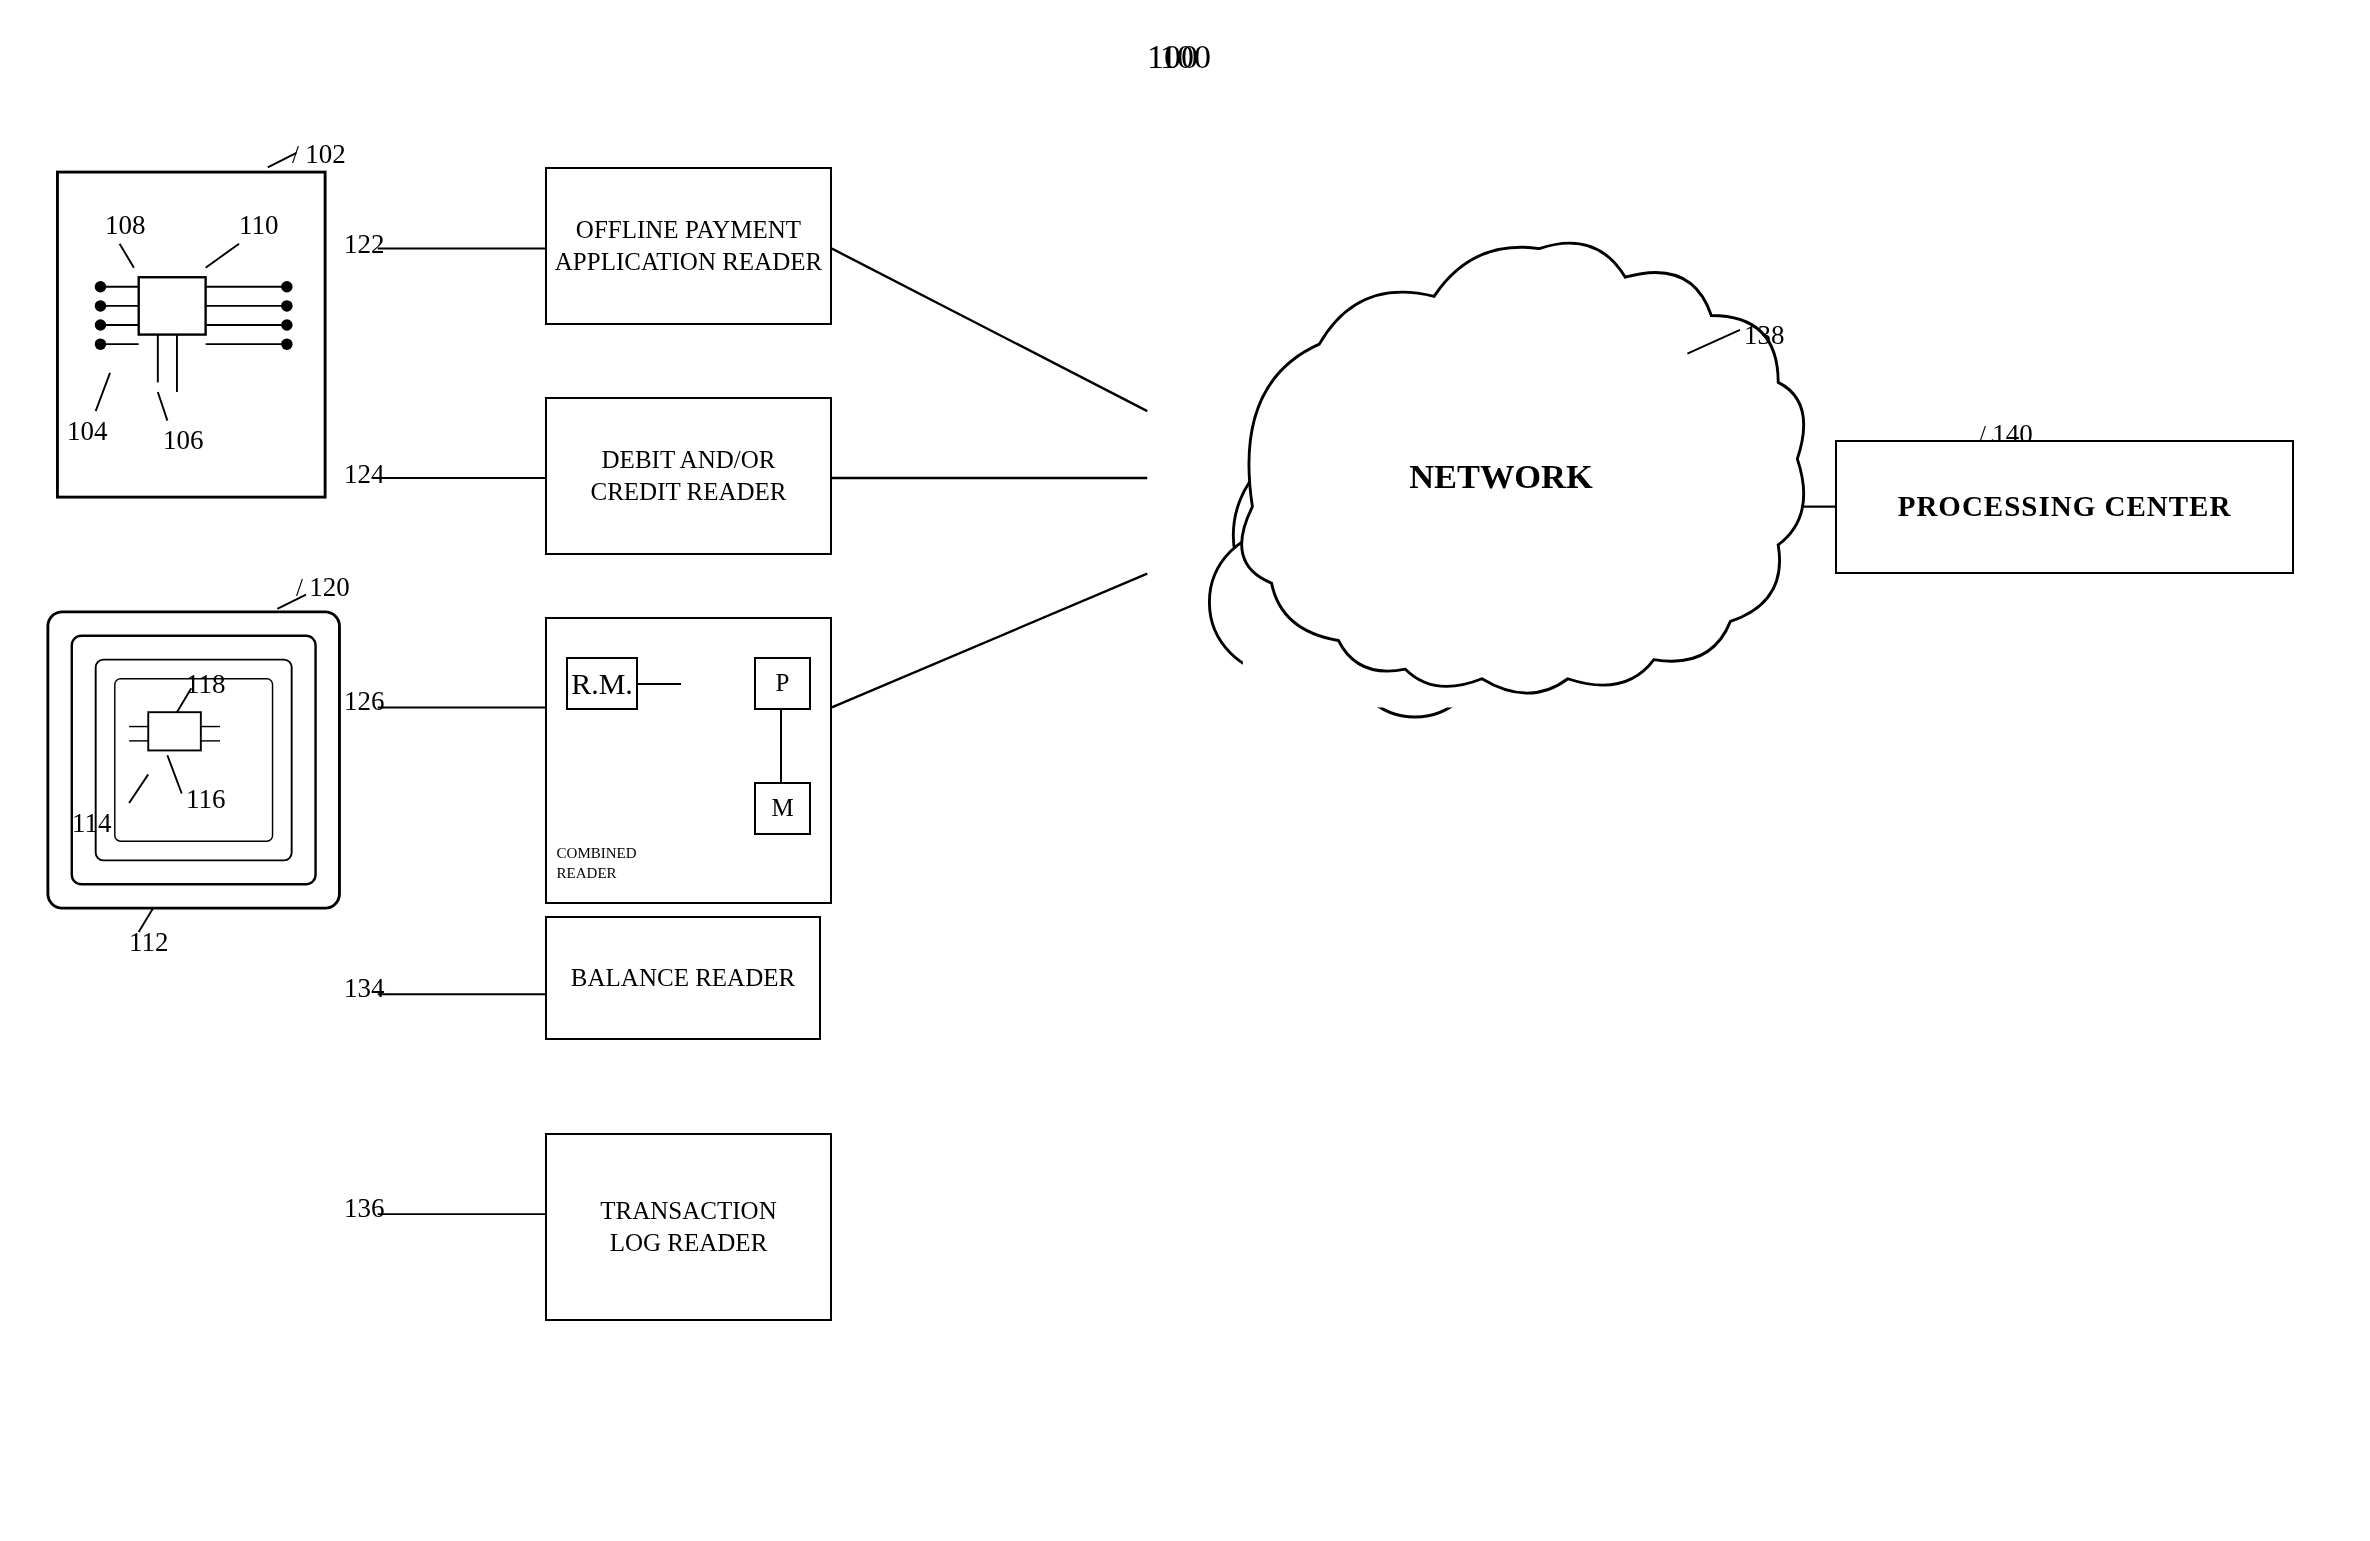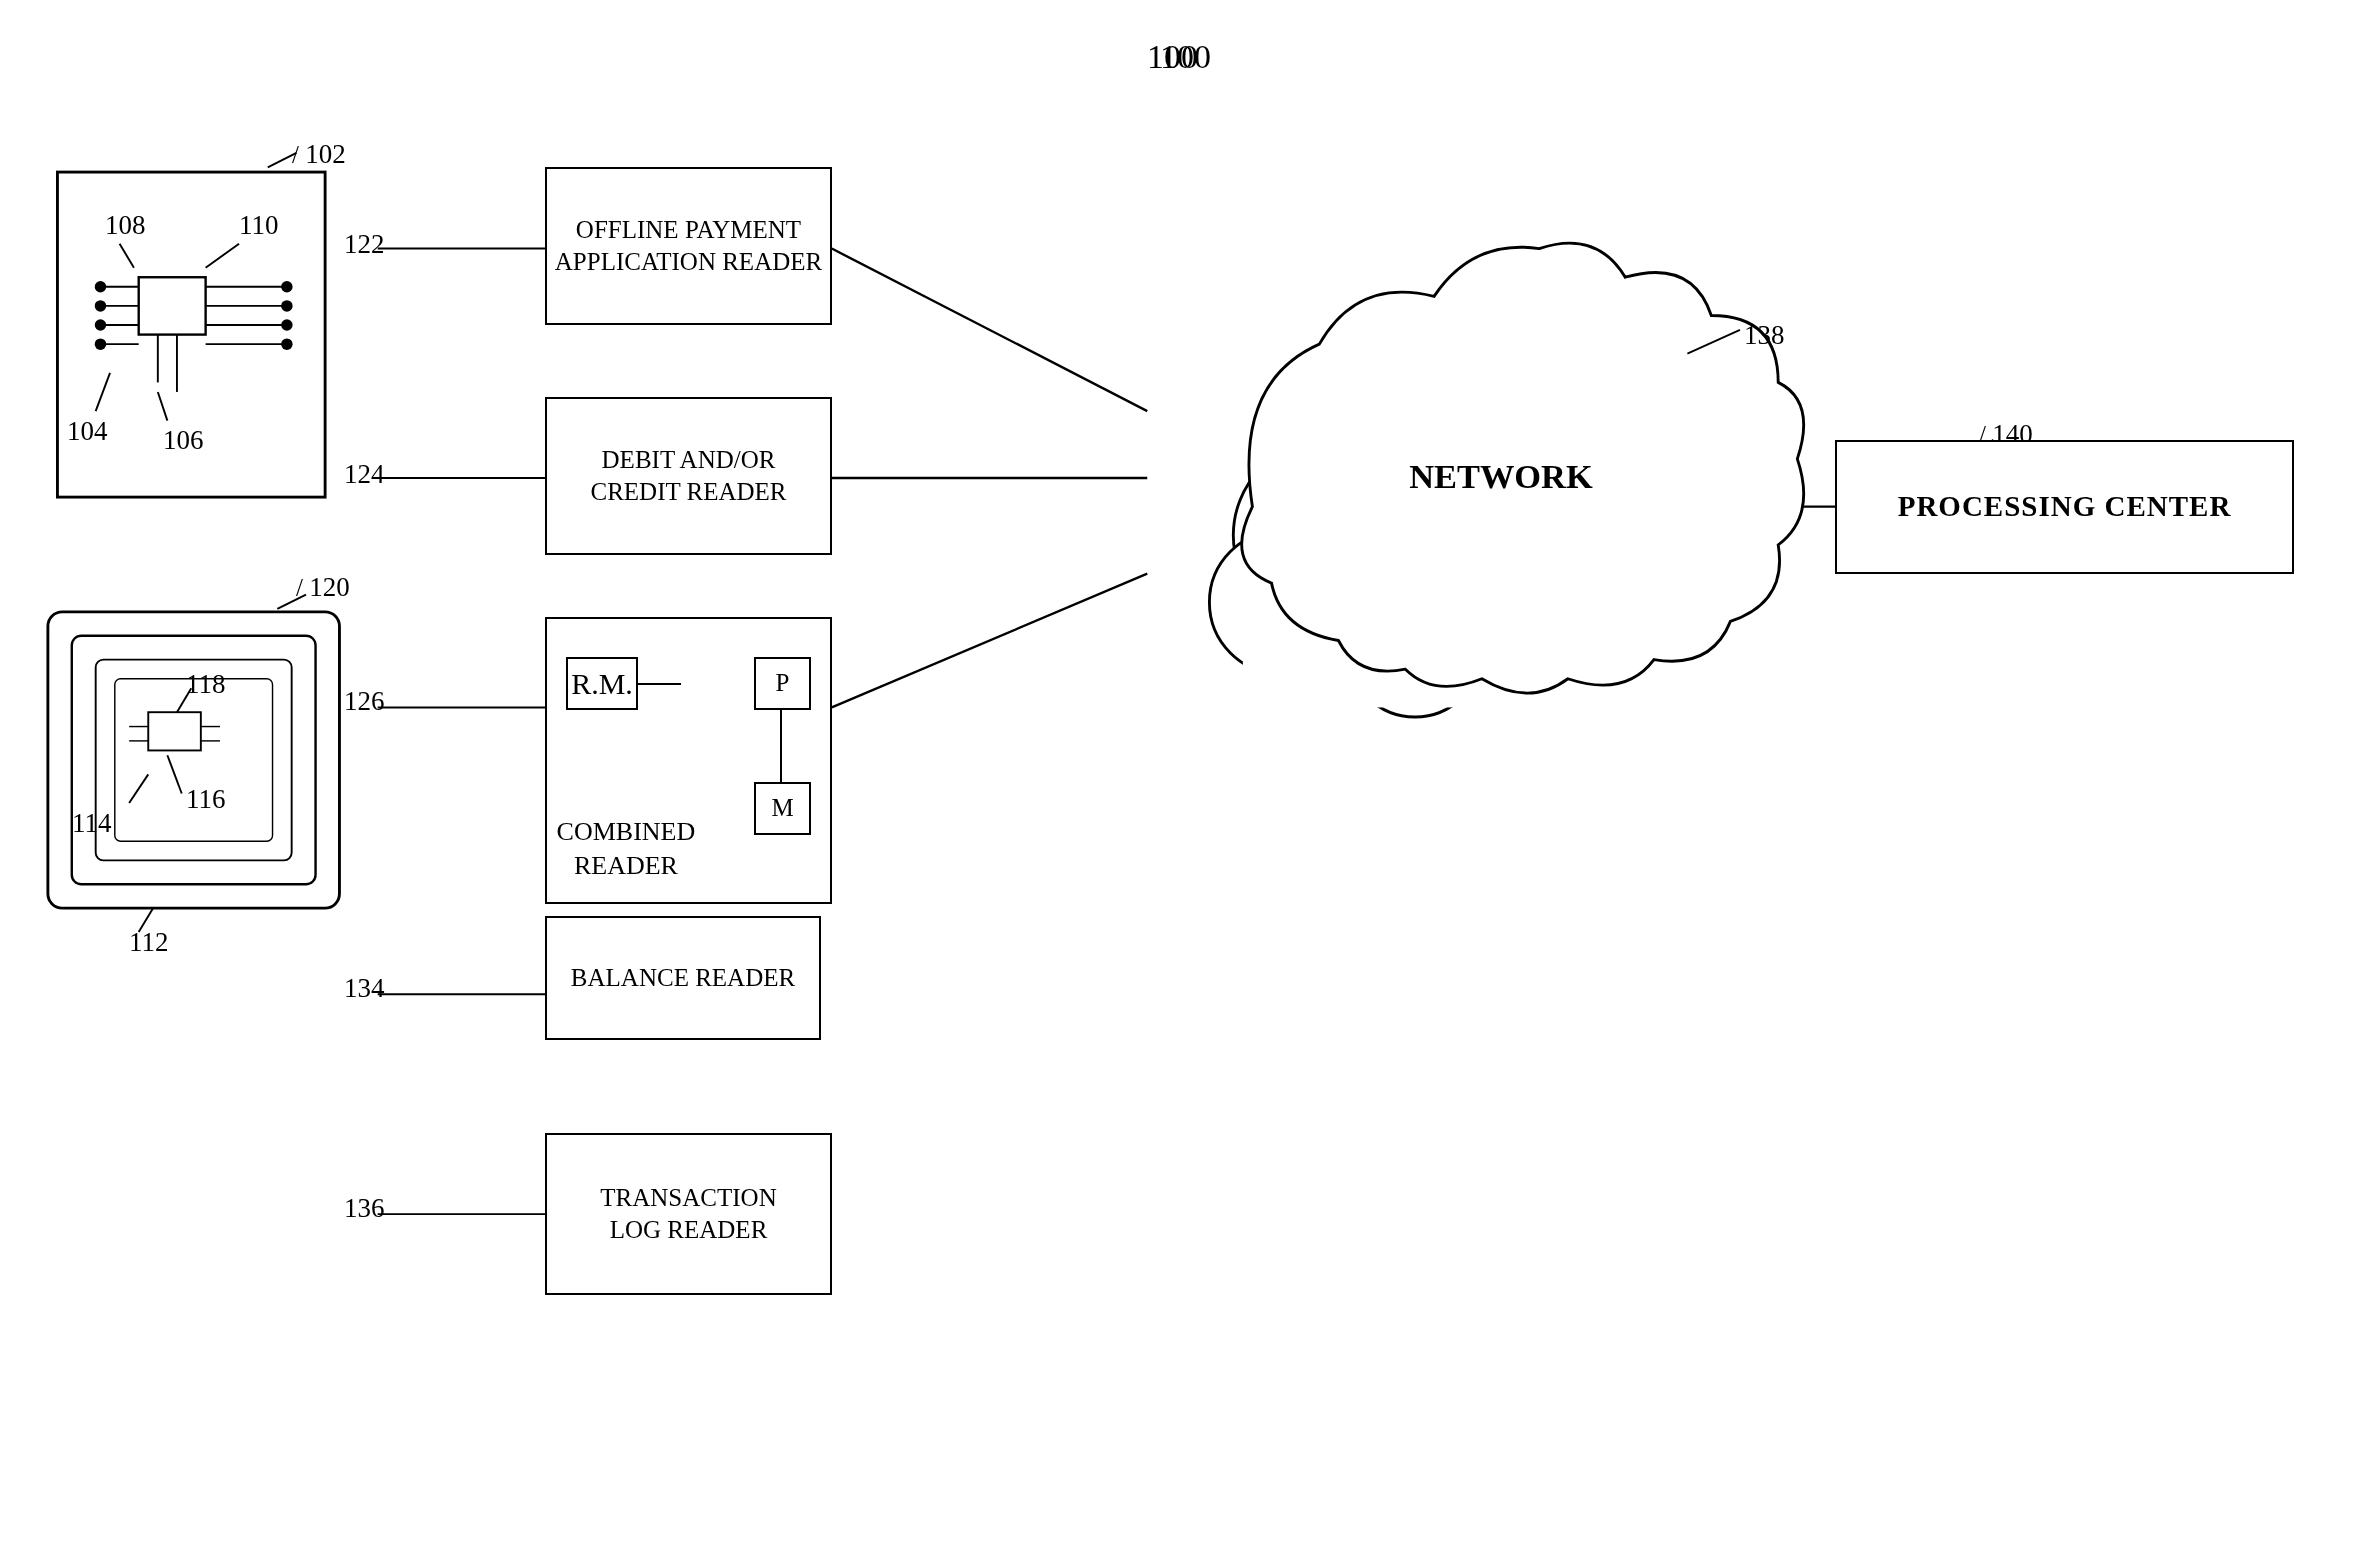--- a/index.html
+++ b/index.html
@@ -258,31 +258,31 @@
     </div>
 
     <div style="position:absolute;top:64px;left:91px;width:43px;height:1.9px;background:black;"></div>
 
     <div style="position:absolute;top:91px;right:48px;width:1.9px;height:72px;background:black;"></div>
 
     <div style="position:absolute;top:163px;right:19px;width:57px;height:53px;border:2.4px solid black;display:flex;align-items:center;justify-content:center;font-size:25px;background:white;">
       <span>M</span>
     </div>
 
-    <div style="position:absolute;bottom:19px;left:9.6px;font-size:26px;text-align:center;line-height:1.3;">
+    <div style="position:absolute;bottom:19px;left:9.6px;font-size:15px;text-align:left;line-height:1.3;">
       <span style="white-space:pre-line;">COMBINED
 READER</span>
     </div>
   </div>
 
   <div class="box" style="left:545px;top:916px;width:276px;height:124px;">
     <span style="font-size:25px;">BALANCE READER</span>
   </div>
 
-  <div class="box" style="left:545px;top:1133px;width:287px;height:162px;">
+  <div class="box" style="left:545px;top:1133px;width:287px;height:188px;">
     <span style="white-space:pre-line;font-size:25px;">TRANSACTION
 LOG READER</span>
   </div>
 
   <div class="box" style="left:1835px;top:440px;width:459px;height:134px;">
     <span style="font-size:29px;font-weight:bold;letter-spacing:1px;">PROCESSING CENTER</span>
   </div>
 
 </div>
 

